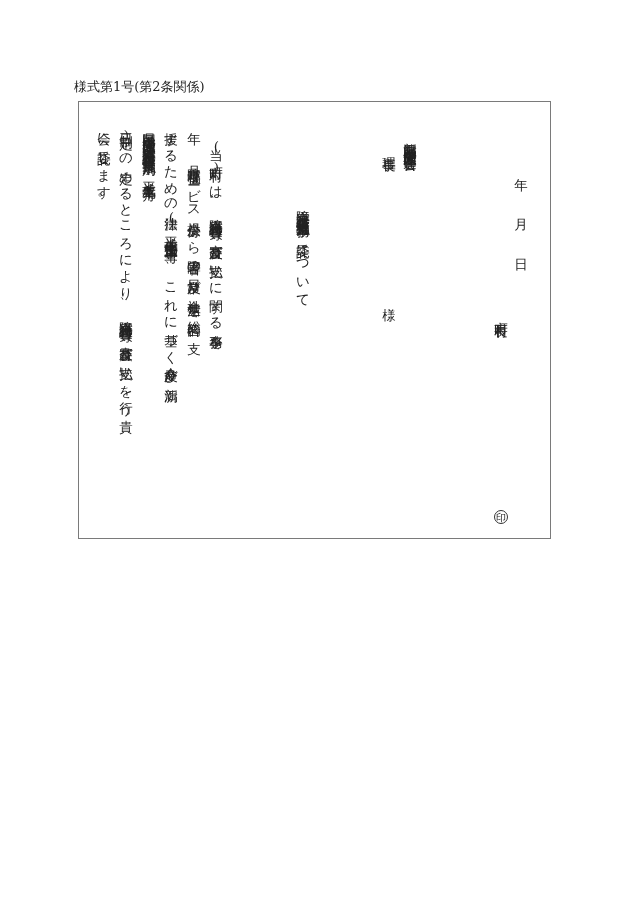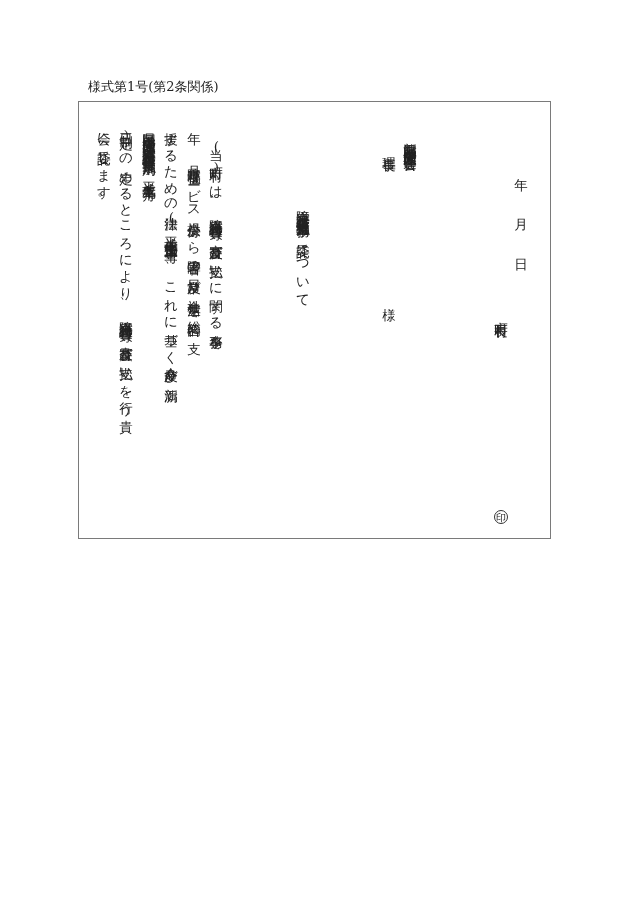--- a/index.html
+++ b/index.html
@@ -10,21 +10,21 @@
     body {
       width: 630px;
       height: 903px;
       position: relative;
       overflow: hidden;
       font-family: "DejaVu Serif", "Liberation Serif", serif;
       color: #222222;
     }
     .form-label {
       position: absolute;
-      left: 88px;
+      left: 74px;
       top: 78px;
       font-size: 13px;
       letter-spacing: 0px;
       white-space: nowrap;
     }
     .frame {
       position: absolute;
       left: 78px;
       top: 101px;
       width: 473px;

